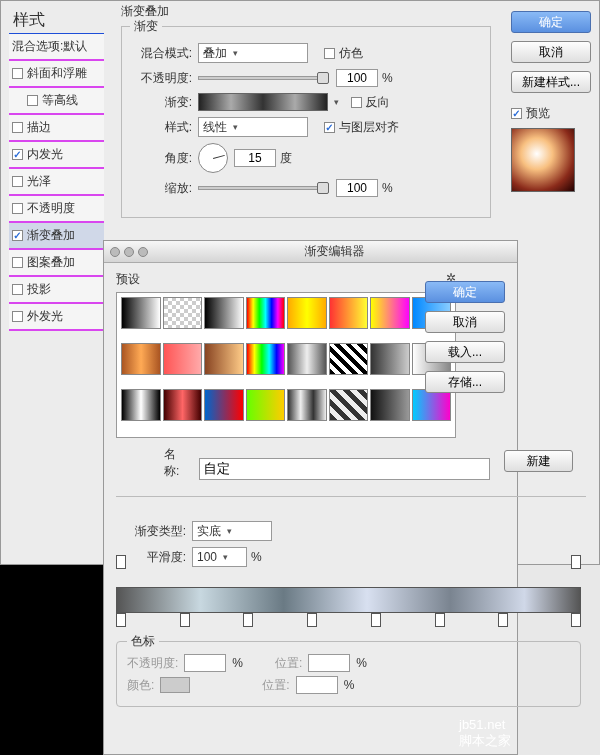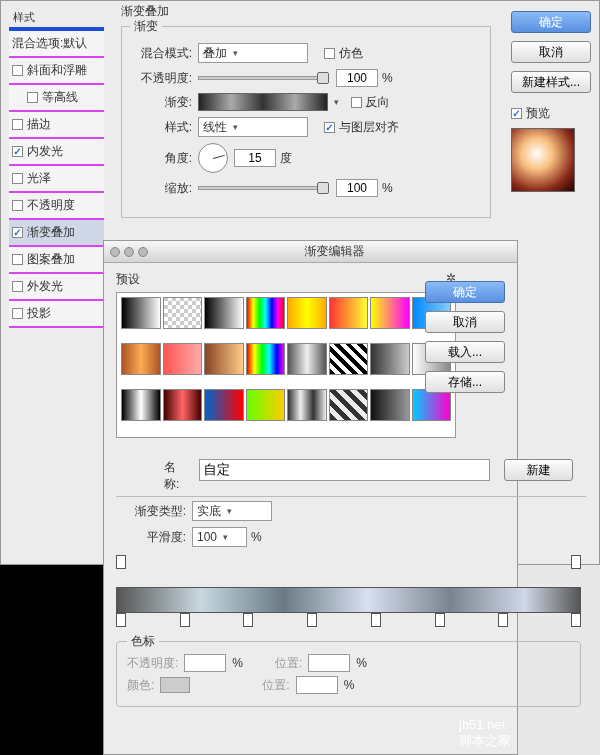--- a/index.html
+++ b/index.html
@@ -1,20 +1,20 @@
 <!DOCTYPE html>
 <html><head>
 <meta charset="utf-8">
 <style>
 * { box-sizing: border-box; margin: 0; padding: 0; }
 body { font-family: "Microsoft YaHei", sans-serif; font-size: 12px; background: #e8e8e8; width: 600px; height: 755px; position: relative; color: #333; }
 .dialog { position: absolute; background: #ececec; border: 1px solid #999; }
 .main-dlg { left: 0; top: 0; width: 600px; height: 565px; }
 .styles-panel { position: absolute; left: 8px; top: 7px; width: 95px; }
-.styles-header { font-size: 11px; padding: 2px 4px; border-bottom: 4px solid #1d4ed8; }
+.styles-header { font-size: 16px; padding: 2px 4px; border-bottom: 1px solid #1d4ed8; }
 .style-item { display: flex; align-items: center; padding: 4px 3px; border-bottom: 2px solid #d946ef; background: #f5f5f5; }
 .style-item.selected { background: #d0d8e8; }
 .style-item.indent { padding-left: 18px; }
 .chk { width: 11px; height: 11px; border: 1px solid #888; margin-right: 4px; background: #fff; display: inline-flex; align-items: center; justify-content: center; font-size: 10px; }
 .chk.on::before { content: "✓"; color: #2a6cd8; font-weight: bold; }
 .grad-overlay { position: absolute; left: 120px; top: 2px; width: 370px; }
 .fieldset { border: 1px solid #bbb; padding: 10px 10px 14px; position: relative; background: #ececec; }
 .legend { position: absolute; top: -9px; left: 8px; background: #ececec; padding: 0 4px; font-size: 12px; }
 .form-row { display: flex; align-items: center; margin: 6px 0; }
 .form-row label { width: 60px; text-align: right; margin-right: 6px; }
@@ -36,23 +36,23 @@
 .editor-title { display: flex; align-items: center; height: 22px; background: linear-gradient(#f7f7f7,#d5d5d5); border-bottom: 1px solid #aaa; padding: 0 6px; }
 .traffic { display: flex; gap: 4px; margin-right: 10px; }
 .dot { width: 10px; height: 10px; border-radius: 50%; background: #bbb; border: 1px solid #888; }
 .ed-title-text { flex: 1; text-align: center; font-size: 12px; }
 .preset-box { position: absolute; left: 12px; top: 30px; width: 340px; }
 .preset-label { font-size: 12px; margin-bottom: 4px; display: flex; justify-content: space-between; }
 .gear { font-size: 12px; color: #444; }
 .preset-grid { border: 1px solid #999; background: #fff; padding: 4px; display: grid; grid-template-columns: repeat(8, 1fr); gap: 2px; height: 146px; overflow: hidden; }
 .preset-cell { border: 1px solid #888; height: 32px; }
 .ed-sidebtns { position: absolute; right: 12px; top: 40px; width: 80px; display: flex; flex-direction: column; }
-.name-row { position: absolute; left: 60px; top: 218px; display: flex; align-items: flex-start; }
+.name-row { position: absolute; left: 60px; top: 205px; display: flex; align-items: flex-end; }
 .text-input { width: 300px; height: 22px; border: 1px solid #999; background: #fff; padding: 2px 4px; }
-.grad-type { position: absolute; left: 12px; top: 255px; width: 470px; border-top: 1px solid #bbb; padding-top: 4px; }
+.grad-type { position: absolute; left: 12px; top: 255px; width: 470px; border-top: 1px solid #bbb; padding-top: 24px; }
 .gt-row { display: flex; align-items: center; margin-bottom: 6px; }
 .gt-row label { width: 70px; text-align: right; margin-right: 6px; }
 .grad-bar { position: absolute; left: 12px; top: 330px; width: 465px; }
 .bar { height: 26px; border: 1px solid #555; background: linear-gradient(90deg,#555 0%,#c8d8e0 18%,#6a7a84 36%,#d8e0f0 54%,#7a8490 72%,#d0d8e8 88%,#555 100%); }
 .stops { position: relative; height: 16px; }
 .stop { position: absolute; width: 10px; height: 14px; background: #fff; border: 1px solid #555; }
 .stop.top { top: -16px; }
 .color-stops-group { position: absolute; left: 12px; top: 400px; width: 465px; border: 1px solid #bbb; border-radius: 4px; padding: 8px 10px; }
 .cs-title { position: absolute; top: -9px; left: 10px; background: #ececec; padding: 0 4px; font-size: 12px; }
 .cs-row { display: flex; align-items: center; margin: 4px 0; gap: 6px; }
@@ -99,25 +99,25 @@
         <div class="style-item selected">
           <span class="chk on"></span>
           <span>渐变叠加</span>
         </div>
         <div class="style-item">
           <span class="chk"></span>
           <span>图案叠加</span>
         </div>
         <div class="style-item">
           <span class="chk"></span>
+          <span>投影</span>
+        </div>
+        <div class="style-item">
+          <span class="chk"></span>
           <span>外发光</span>
-        </div>
-        <div class="style-item">
-          <span class="chk"></span>
-          <span>投影</span>
         </div>
       </div>
   </div>
 
   <div class="grad-overlay">
     <div style="margin-bottom:6px">渐变叠加</div>
     <div class="fieldset">
       <div class="legend">渐变</div>
 
       <div class="form-row">

